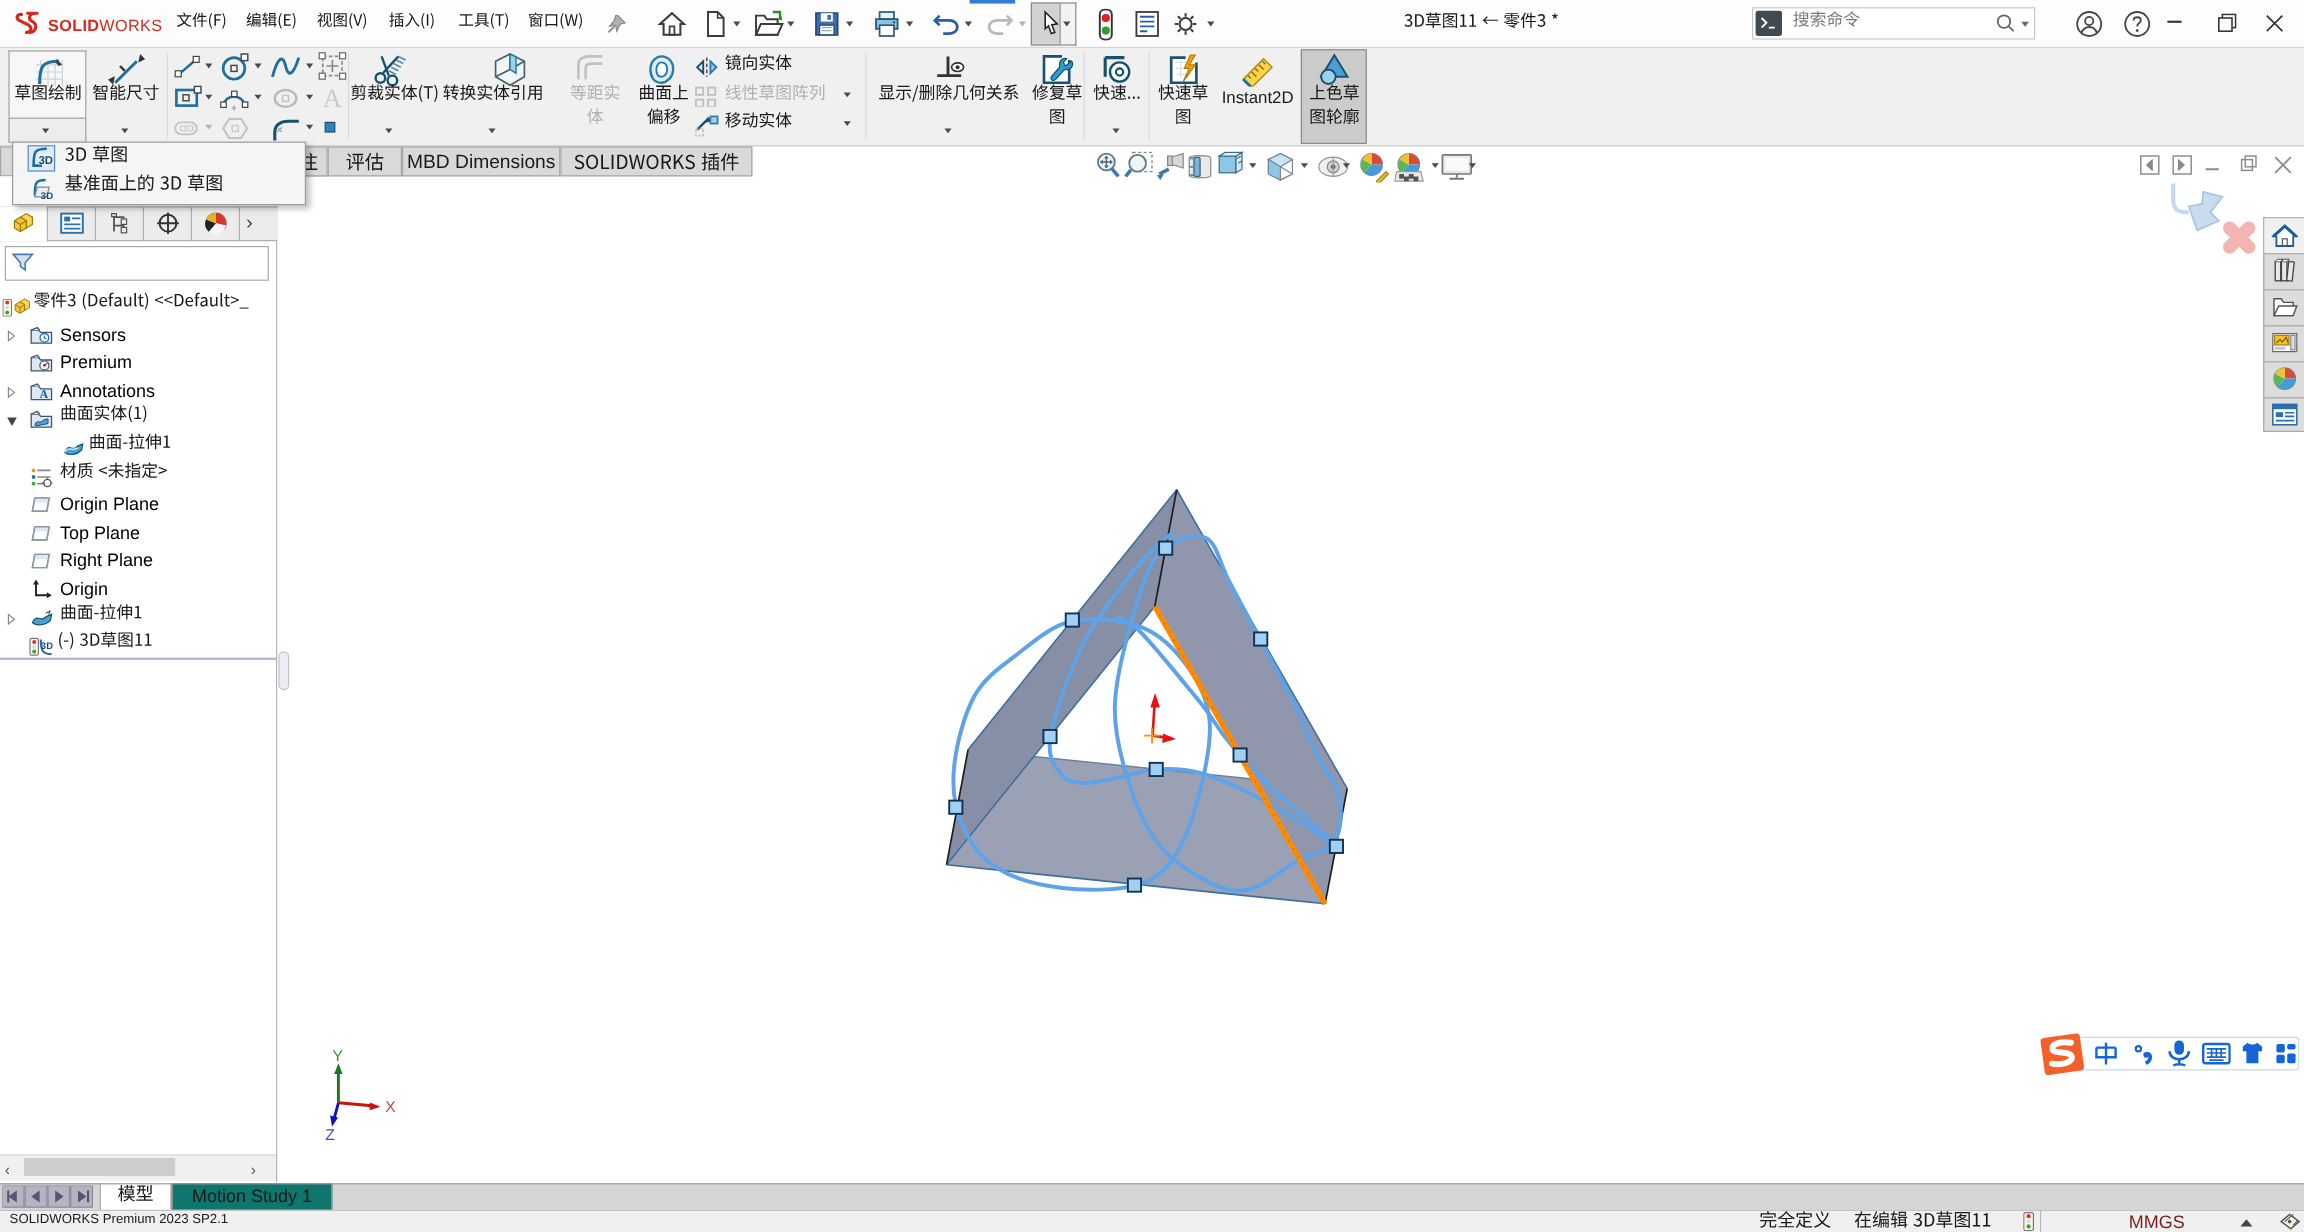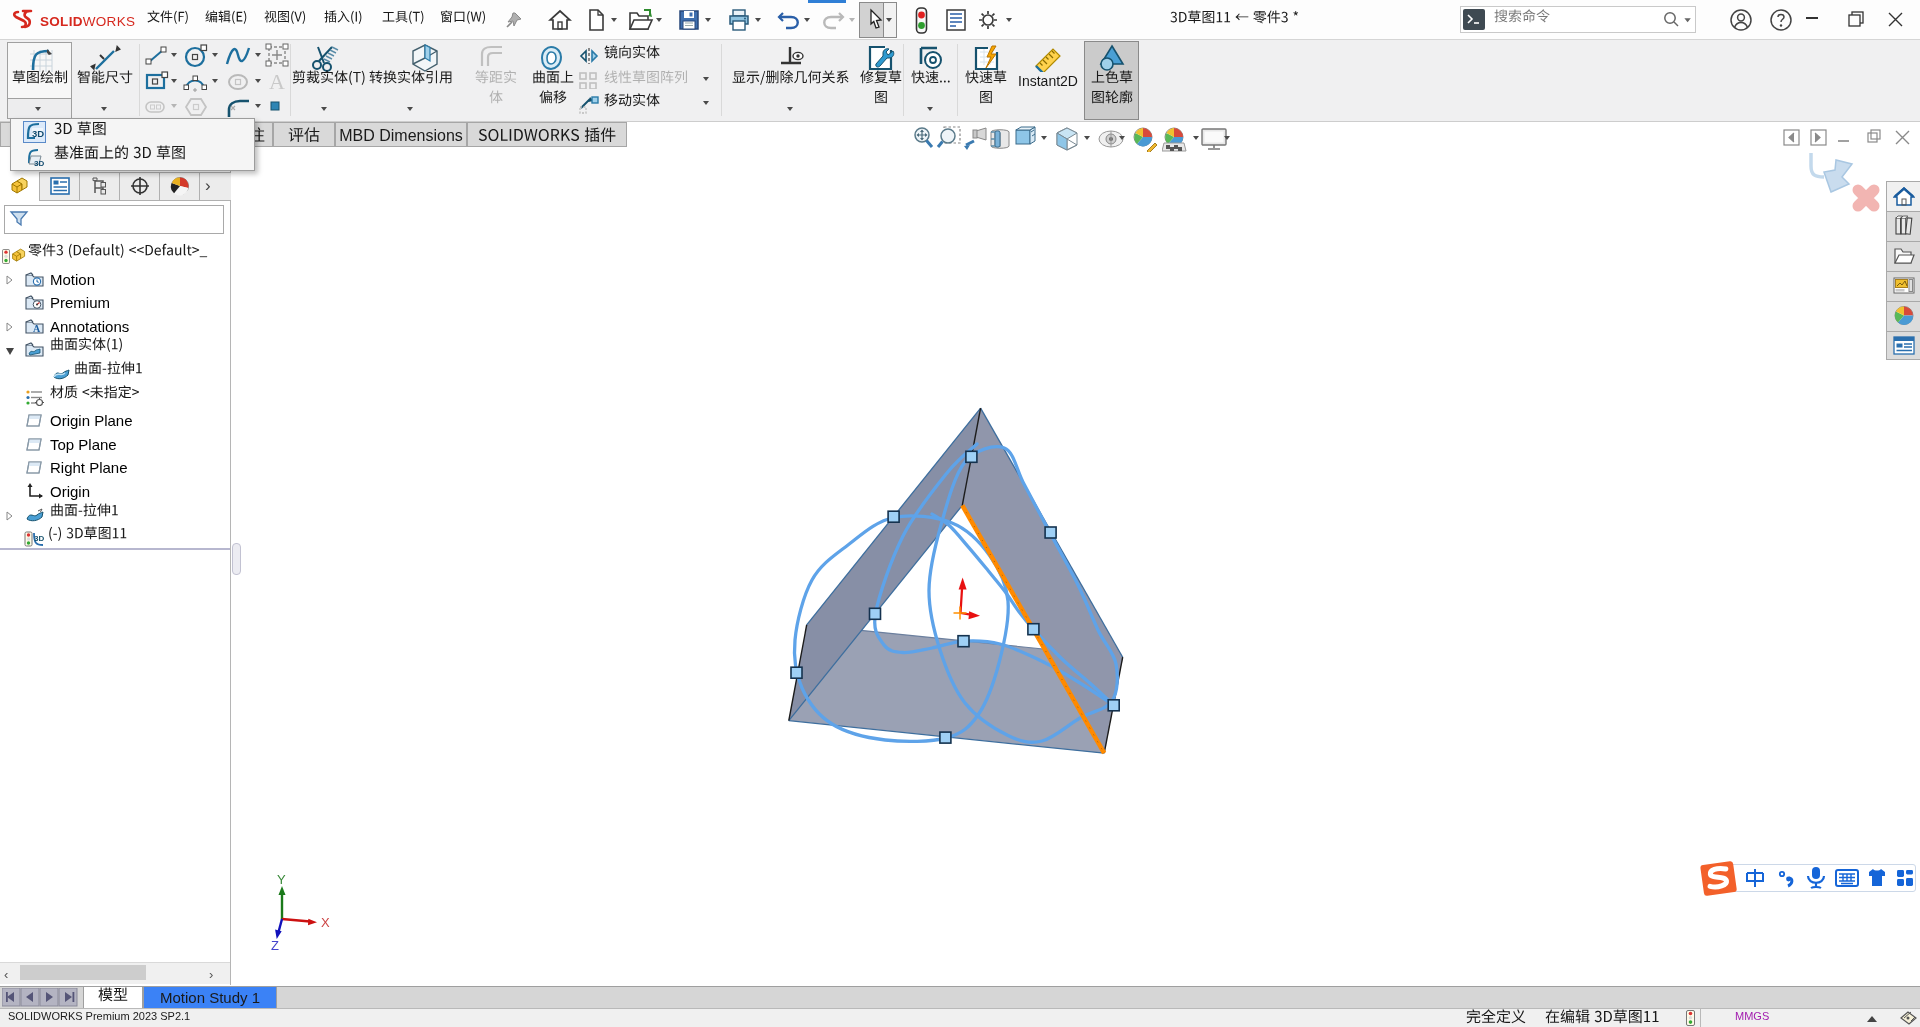--- a/index.html
+++ b/index.html
@@ -835,21 +835,21 @@
  <div class="trow" style="top:121px">
   <svg class="ic" style="left:6px;top:7px" width="8" height="10" viewBox="0 0 8 10">
           <path d="M1 1 L6 5 L1 9 Z" fill="#fff" stroke="#888"></path>
         </svg>
   <svg class="ic" style="left:25px" width="19" height="17" viewBox="0 0 19 17">
           <path d="M1 4 L1 15 L18 15 L18 6 L9 6 L7 4 Z" fill="#dce9f5" stroke="#456" stroke-width="1.1"></path>
           <path d="M1 4 L6 2 L8 4" fill="#dce9f5" stroke="#456" stroke-width="1.1"></path>
           <circle cx="12" cy="10.5" r="3.6" fill="#fff" stroke="#2a6fae" stroke-width="1.1"></circle>
           <path d="M12 8.5 V10.5 L13.6 11.5" stroke="#2a6fae" stroke-width="1.1" fill="none"></path>
         </svg>
-  <span style="position:absolute;left:50px">Motion</span>
+  <span style="position:absolute;left:50px">Sensors</span>
  </div>
  <div class="trow" style="top:144px">
   <svg class="ic" style="left:25px" width="19" height="17" viewBox="0 0 19 17">
           <path d="M1 4 L1 15 L18 15 L18 6 L9 6 L7 4 Z" fill="#dce9f5" stroke="#456" stroke-width="1.1"></path>
           <path d="M1 4 L6 2 L8 4" fill="#dce9f5" stroke="#456" stroke-width="1.1"></path>
           <circle cx="12" cy="10.5" r="3.8" fill="#fff" stroke="#456"></circle>
           <path d="M12 10.5 L14.5 8.5" stroke="#c33" stroke-width="1.2"></path>
           <circle cx="12" cy="10.5" r="1" fill="#333"></circle>
         </svg>
   <span style="position:absolute;left:50px">Premium</span>
@@ -1048,21 +1048,21 @@
           <path d="M70 9 l-7 -5 0 10 z"></path>
           <rect x="70.5" y="4" width="1.8" height="10"></rect>
         </g>
       </g>
     </svg>
 </div>
 <div class="ab" style="left:83px;top:986px;width:60px;height:22px;background:#fff;border:1px solid #9f9f9f;border-bottom:none;text-align:center;z-index:2;padding-top:1px"><svg class="t" width="30" height="16" fill="#1a1a1a">
       <use href="#g6a21" transform="translate(0.0 12.0) scale(0.0750)"></use>
       <use href="#g578b" transform="translate(15.0 12.0) scale(0.0750)"></use>
     </svg></div>
-<div class="ab" style="left:143px;top:986px;width:134px;height:22px;background:#3b82f6;border:1px solid #9f9f9f;border-bottom:none;text-align:center;z-index:2;font-size:15px;line-height:21px;color:#1a1a1a">Motion Study 1</div>
+<div class="ab" style="left:143px;top:986px;width:134px;height:22px;background:#0f766e;border:1px solid #9f9f9f;border-bottom:none;text-align:center;z-index:2;font-size:15px;line-height:21px;color:#1a1a1a">Motion Study 1</div>
 <div class="ab" id="statusbar"></div>
 <div class="ab" style="left:8px;top:1010px;font-size:11px;color:#1a1a1a;z-index:2">SOLIDWORKS Premium 2023 SP2.1</div>
 <div class="ab" style="left:1466px;top:1010px;z-index:2"><svg class="t" width="60" height="16" fill="#1a1a1a">
       <use href="#g5b8c" transform="translate(0.0 12.0) scale(0.0750)"></use>
       <use href="#g5168" transform="translate(15.0 12.0) scale(0.0750)"></use>
       <use href="#g5b9a" transform="translate(30.0 12.0) scale(0.0750)"></use>
       <use href="#g4e49" transform="translate(45.0 12.0) scale(0.0750)"></use>
     </svg></div>
 <div class="ab" style="left:1545px;top:1010px;z-index:2"><svg class="t" width="115" height="16" fill="#1a1a1a">
       <use href="#g5728" transform="translate(0.0 12.0) scale(0.0750)"></use>
@@ -1075,21 +1075,21 @@
       <use href="#g0031" transform="translate(97.8 12.0) scale(0.0750)"></use>
       <use href="#g0031" transform="translate(106.2 12.0) scale(0.0750)"></use>
     </svg></div>
 <svg class="ab" style="left:1686px;top:1010px;z-index:2" width="9" height="16" viewBox="0 0 9 16">
     <rect x="0.5" y="0.5" width="8" height="15" rx="1.5" fill="#fffbe8" stroke="#777"></rect>
     <circle cx="4.5" cy="3.5" r="1.8" fill="#d33"></circle>
     <circle cx="4.5" cy="7.8" r="1.8" fill="#ddd"></circle>
     <circle cx="4.5" cy="12.1" r="1.8" fill="#3a3"></circle>
   </svg>
 <div class="ab" style="left:1700px;top:1009px;width:1px;height:18px;background:#b9b9b9;z-index:2"></div>
-<div class="ab" style="left:1735px;top:1010px;font-size:11px;color:#a21caf;z-index:2">MMGS</div>
+<div class="ab" style="left:1774px;top:1010px;font-size:15px;color:#7f1d1d;z-index:2">MMGS</div>
 <svg class="ab" style="left:1866px;top:1015px;z-index:2" width="12" height="8">
     <path d="M6 1 L11 7 L1 7 Z" fill="#444"></path>
   </svg>
 <svg class="ab" style="left:1899px;top:1009px;z-index:2" width="19" height="17" viewBox="0 0 19 17">
     <path d="M2 9 L9 3 L17 9 L10 15 Z" fill="#f5f0d8" stroke="#555" stroke-width="1.2"></path>
     <path d="M5 9 L12 3 M12 12 L16 8" stroke="#555" stroke-width="1"></path>
     <circle cx="9" cy="9" r="1.5" fill="#555"></circle>
   </svg>
 
 <svg width="0" height="0" style="position:absolute">

